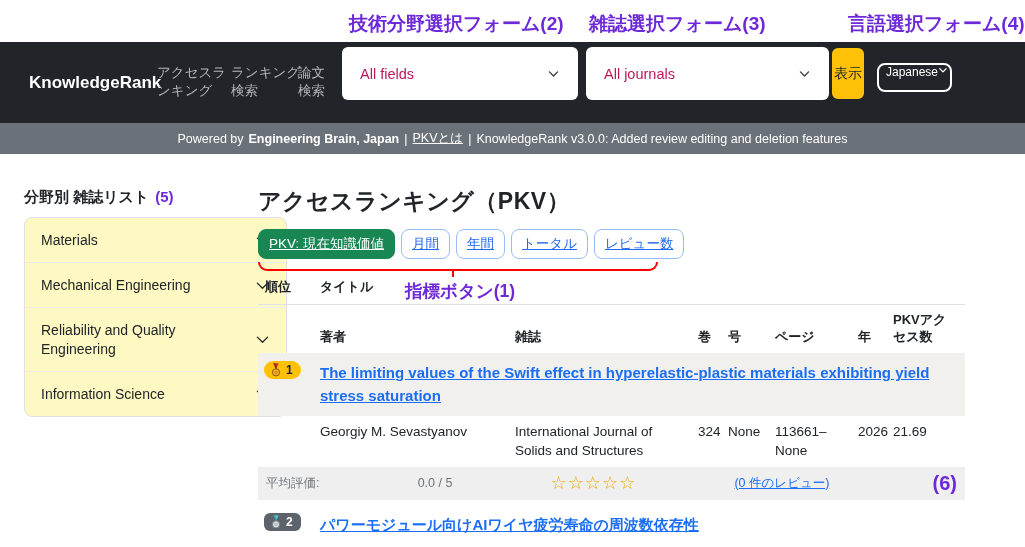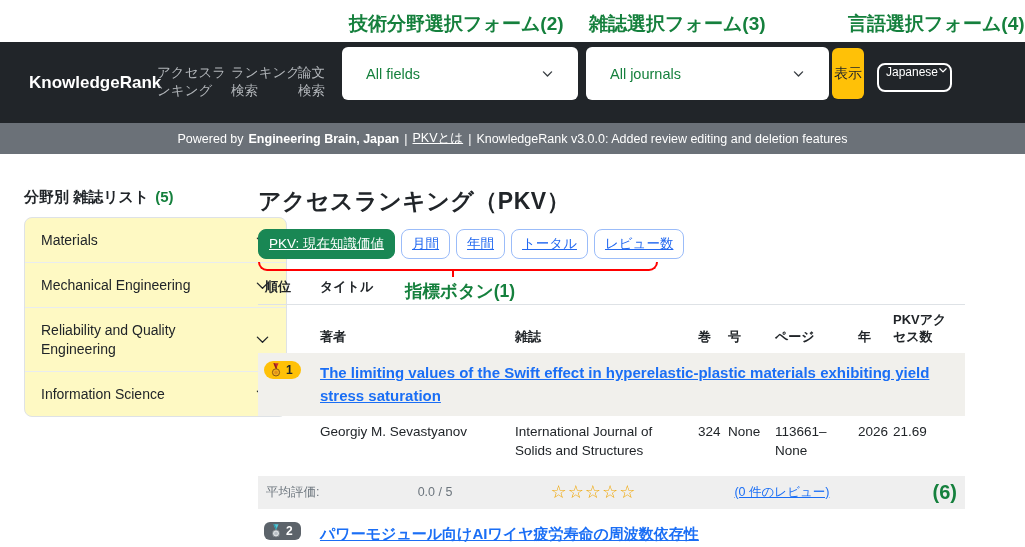--- a/index.html
+++ b/index.html
@@ -7,32 +7,32 @@
   body {
     position: relative;
     background: #ffffff;
     font-family: "Liberation Sans", "DejaVu Sans", sans-serif;
     color: #212529;
     overflow: hidden;
   }
   a { text-decoration: none; color: inherit; cursor: pointer; }
 
   
-  .ann { position:absolute; color:#15803d; font-weight:bold; }
+  .ann { position:absolute; color:#6d28d9; font-weight:bold; }
   .ann-top { top:11px; font-size:19px; }
   .ann-inline { position:static; font-size:15px; }
 
   
   .navbar { position:absolute; left:0; top:42px; width:1025px; height:81px; background:#212529; }
   .brand { position:absolute; left:29px; top:50%; transform:translateY(-50%); color:#fff; font-size:17px; font-weight:bold; }
   .nav-item { position:absolute; top:50%; transform:translateY(-50%); color:#b2b6ba; font-size:13.5px; line-height:1.4; display:block; }
   .nav-1 { left:157px; width:82px; }
   .nav-2 { left:231px; width:70px; }
   .nav-3 { left:298px; width:34px; }
-  .nav-select { position:absolute; background:#fff; border-radius:6px; display:flex; align-items:center; justify-content:space-between; padding:0 24px; font-size:14.5px; color:#15803d; cursor:pointer; }
+  .nav-select { position:absolute; background:#fff; border-radius:6px; display:flex; align-items:center; justify-content:space-between; padding:0 18px; font-size:14.5px; color:#be185d; cursor:pointer; }
   .field-select   { left:342px; top:5px; width:236px; height:53px; }
   .journal-select { left:586px; top:5px; width:243px; height:53px; }
   .chev { flex:0 0 auto; }
   .submit-btn { position:absolute; left:832px; top:6px; width:32px; height:51px; background:#ffc107; border:none; border-radius:6px; color:#212529; font-size:14px; line-height:1.55; padding:0 2px; word-break:break-all; white-space:normal; cursor:pointer; font-family:inherit; }
   .lang-select { position:absolute; left:877px; top:21px; width:75px; height:29px; border:2px solid #ffffff; border-radius:8px; color:#fff; display:flex; align-items:flex-start; justify-content:space-between; padding:0 7px; font-size:12px; background:transparent; cursor:pointer; }
 
   
   .banner { position:absolute; left:0; top:123px; width:1025px; height:31px; background:#6b7178; color:#fff; display:flex; align-items:center; justify-content:center; gap:5px; font-size:12.5px; }
   .banner .bold { font-weight:bold; }
   .banner-link { text-decoration:underline; color:#fff; }
@@ -62,21 +62,21 @@
   .metric-ann { left:147px; top:1px; font-size:17.5px; }
 
   .table { margin-top:8px; width:707px; border-top:1px solid #dee2e6; font-size:13.5px; }
   .trow { display:grid; grid-template-columns:62px 195px 183px 30px 47px 83px 35px 72px; }
   .trow > * { padding-right:12px; }
   .thead2 { font-weight:bold; align-items:end; padding:7px 0; font-size:13px; line-height:1.3; }
   .title-row { padding:8px 0 9px; align-items:start; }
   .hl { background:#f1f0ec; }
   .span-rest { grid-column:2 / 9; }
   .paper-link { color:#1a6ef5; font-weight:bold; font-size:15px; text-decoration:underline; line-height:1.55; padding-right:14px; }
-  .body-row { padding:7px 0 16px; line-height:1.35; align-items:start; }
+  .body-row { padding:7px 0 7px; line-height:1.35; align-items:start; }
   .rating-row { background:#efefef; display:flex; align-items:center; gap:5px; padding:5px 8px;justify-content:space-between; }
   .muted { color:#6c757d; font-size:12.5px; }
   .stars { color:#f0a500; font-size:18px; letter-spacing:1px; line-height:1; display:flex; }
   .review-link { color:#1a6ef5; font-size:12.5px; text-decoration:underline; }
   .review-ann { font-size:20px; margin-left:5px; }
   .row2 { margin-top:10px; padding:3px 0 6px; background:#fff; }
 
   .badge { display:inline-flex; align-items:center; gap:4px; border-radius:10px; padding:2px 8px 2px 6px; font-size:12px; font-weight:bold; margin-left:6px; line-height:1.2; }
   .badge-gold { background:#ffc107; color:#212529; }
   .badge-gray { background:#5c636a; color:#fff; border-radius:6px; }

